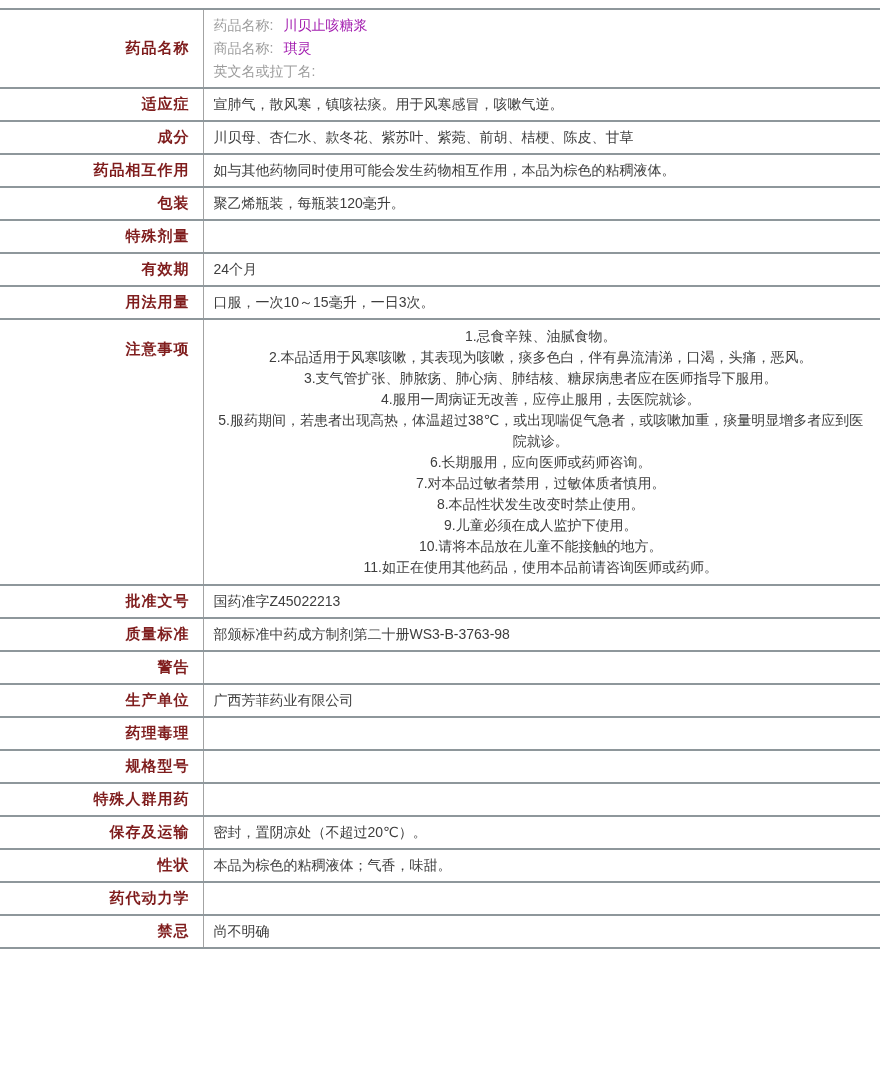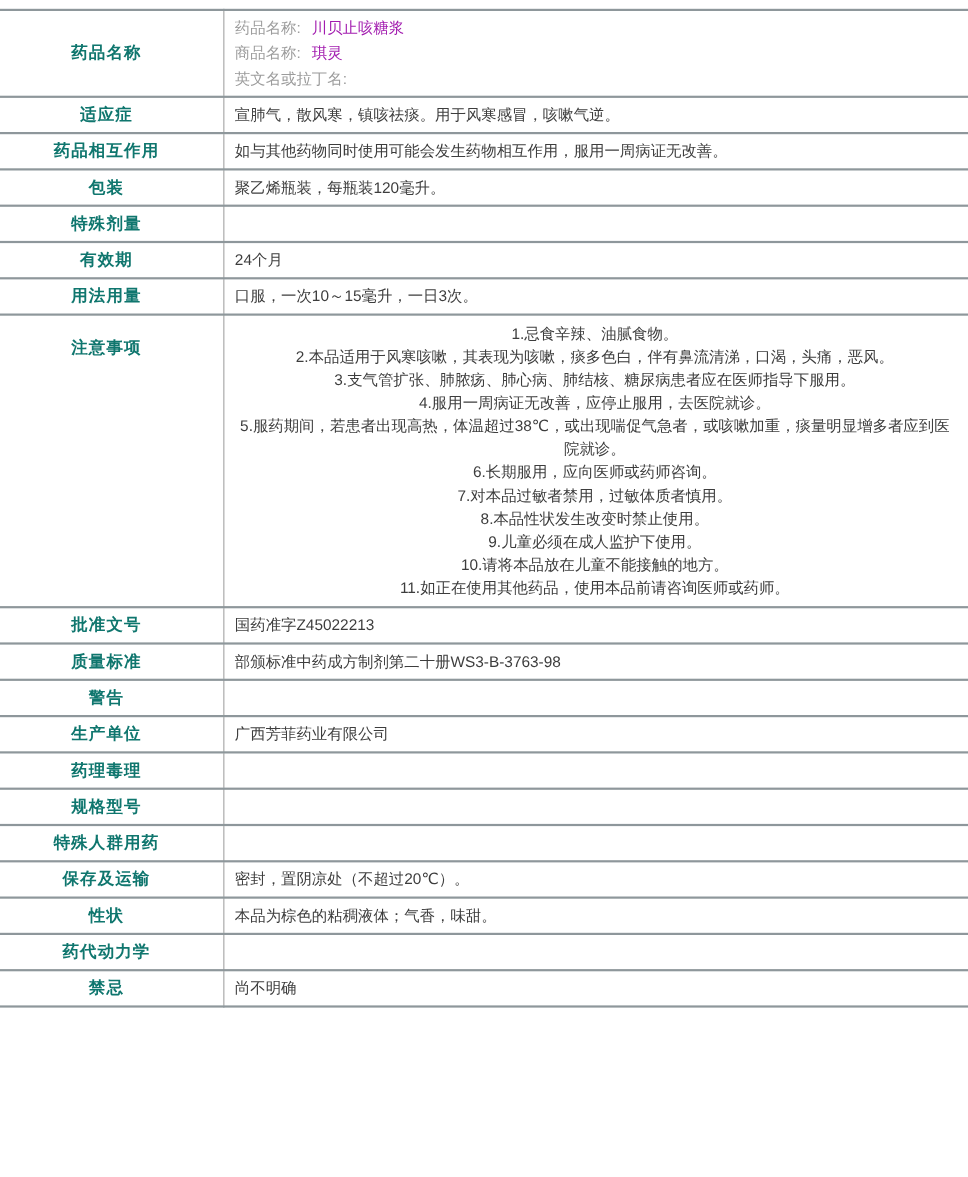--- a/index.html
+++ b/index.html
@@ -21,26 +21,26 @@
     table-layout: fixed;
     width: 880px;
     border-bottom: 2px solid #8e979b;
   }
   col.c1 { width: 203px; }
   tr.row { border-top: 2px solid #8e979b; }
   tr.single { height: 33px; margin-left: 12px; }
   tr.name-row { height: 77px; }
   th.label-cell {
     border-right: 1px solid #a3a3a3;
-    text-align: center;
+    text-align: right;
     vertical-align: middle;
     padding: 0 13px 0 4px;
     font-size: 15px;
     font-weight: bold;
-    color: #0f766e;
+    color: #7f1d1d;
     letter-spacing: 1px;
   }
   td.value-cell {
     vertical-align: middle;
     padding: 5px 12px 5px 10px;
     font-size: 14px;
     line-height: 21px;
     color: #3d3d3d;
     word-break: break-all;
   }
@@ -77,22 +77,26 @@
             <div class="field-line">
     <span class="field-key">英文名或拉丁名:</span><span class="field-val"></span>
   </div>
           </td>
   </tr>
         <tr class="row single">
     <th class="label-cell">适应症</th>
     <td class="value-cell">宣肺气，散风寒，镇咳祛痰。用于风寒感冒，咳嗽气逆。</td>
   </tr>
         <tr class="row single">
+    <th class="label-cell">成分</th>
+    <td class="value-cell">川贝母、杏仁水、款冬花、紫苏叶、紫菀、前胡、桔梗、陈皮、甘草</td>
+  </tr>
+        <tr class="row single">
     <th class="label-cell">药品相互作用</th>
-    <td class="value-cell">如与其他药物同时使用可能会发生药物相互作用，服用一周病证无改善。</td>
+    <td class="value-cell">如与其他药物同时使用可能会发生药物相互作用，本品为棕色的粘稠液体。</td>
   </tr>
         <tr class="row single">
     <th class="label-cell">包装</th>
     <td class="value-cell">聚乙烯瓶装，每瓶装120毫升。</td>
   </tr>
         <tr class="row single">
     <th class="label-cell">特殊剂量</th>
     <td class="value-cell"></td>
   </tr>
         <tr class="row single">

